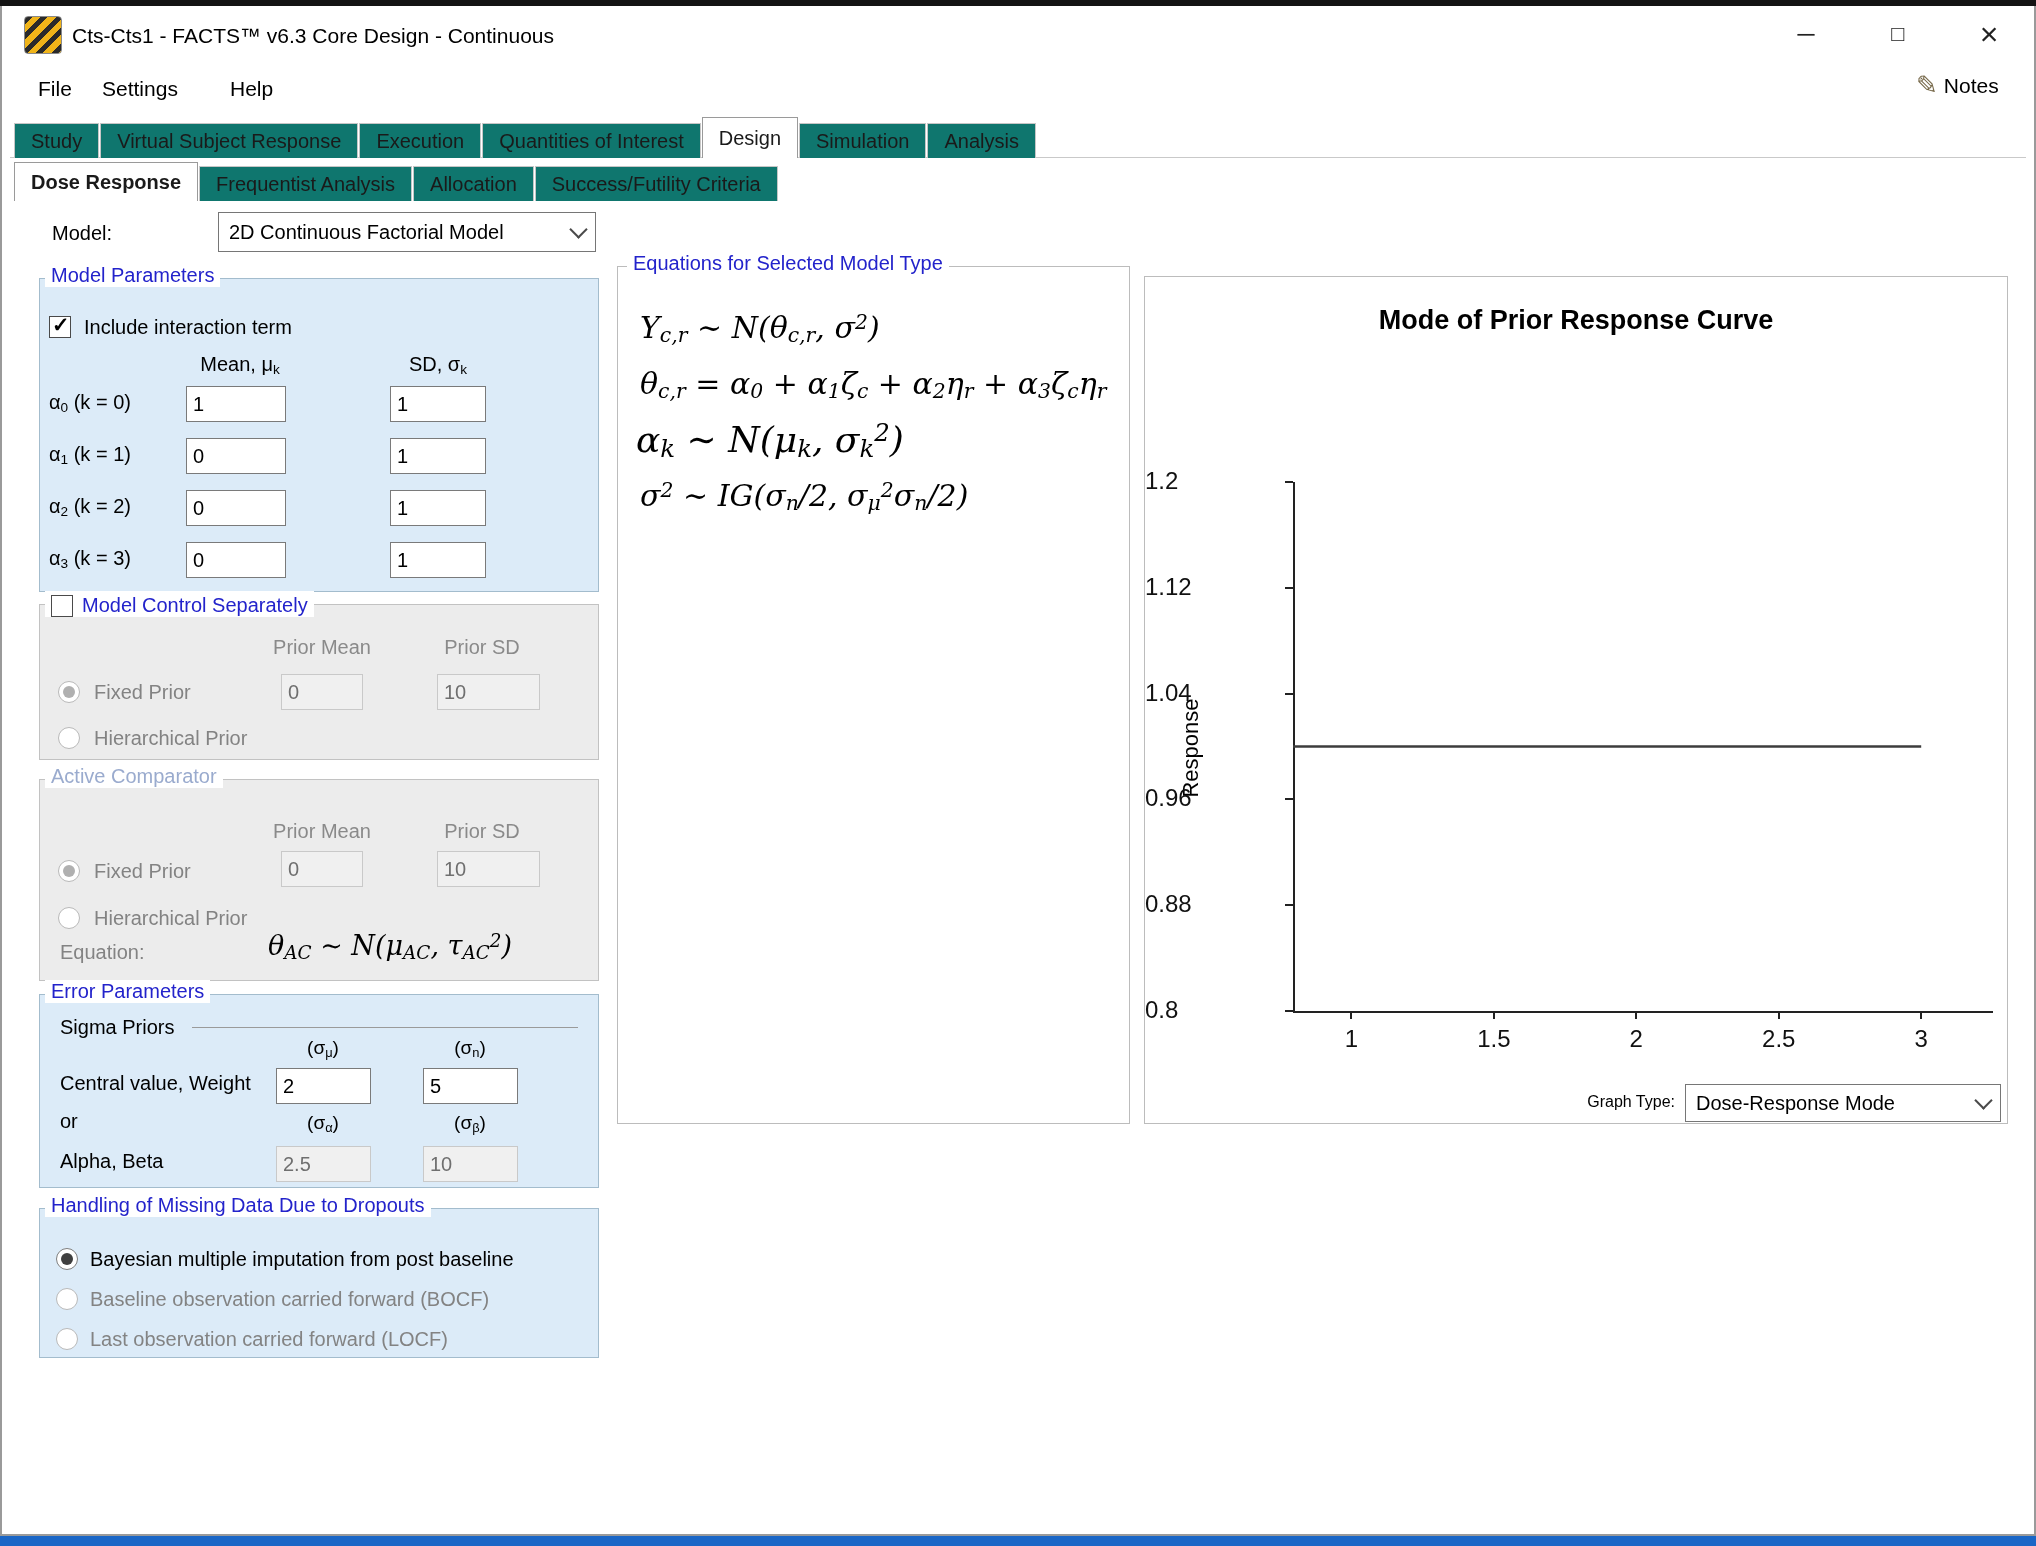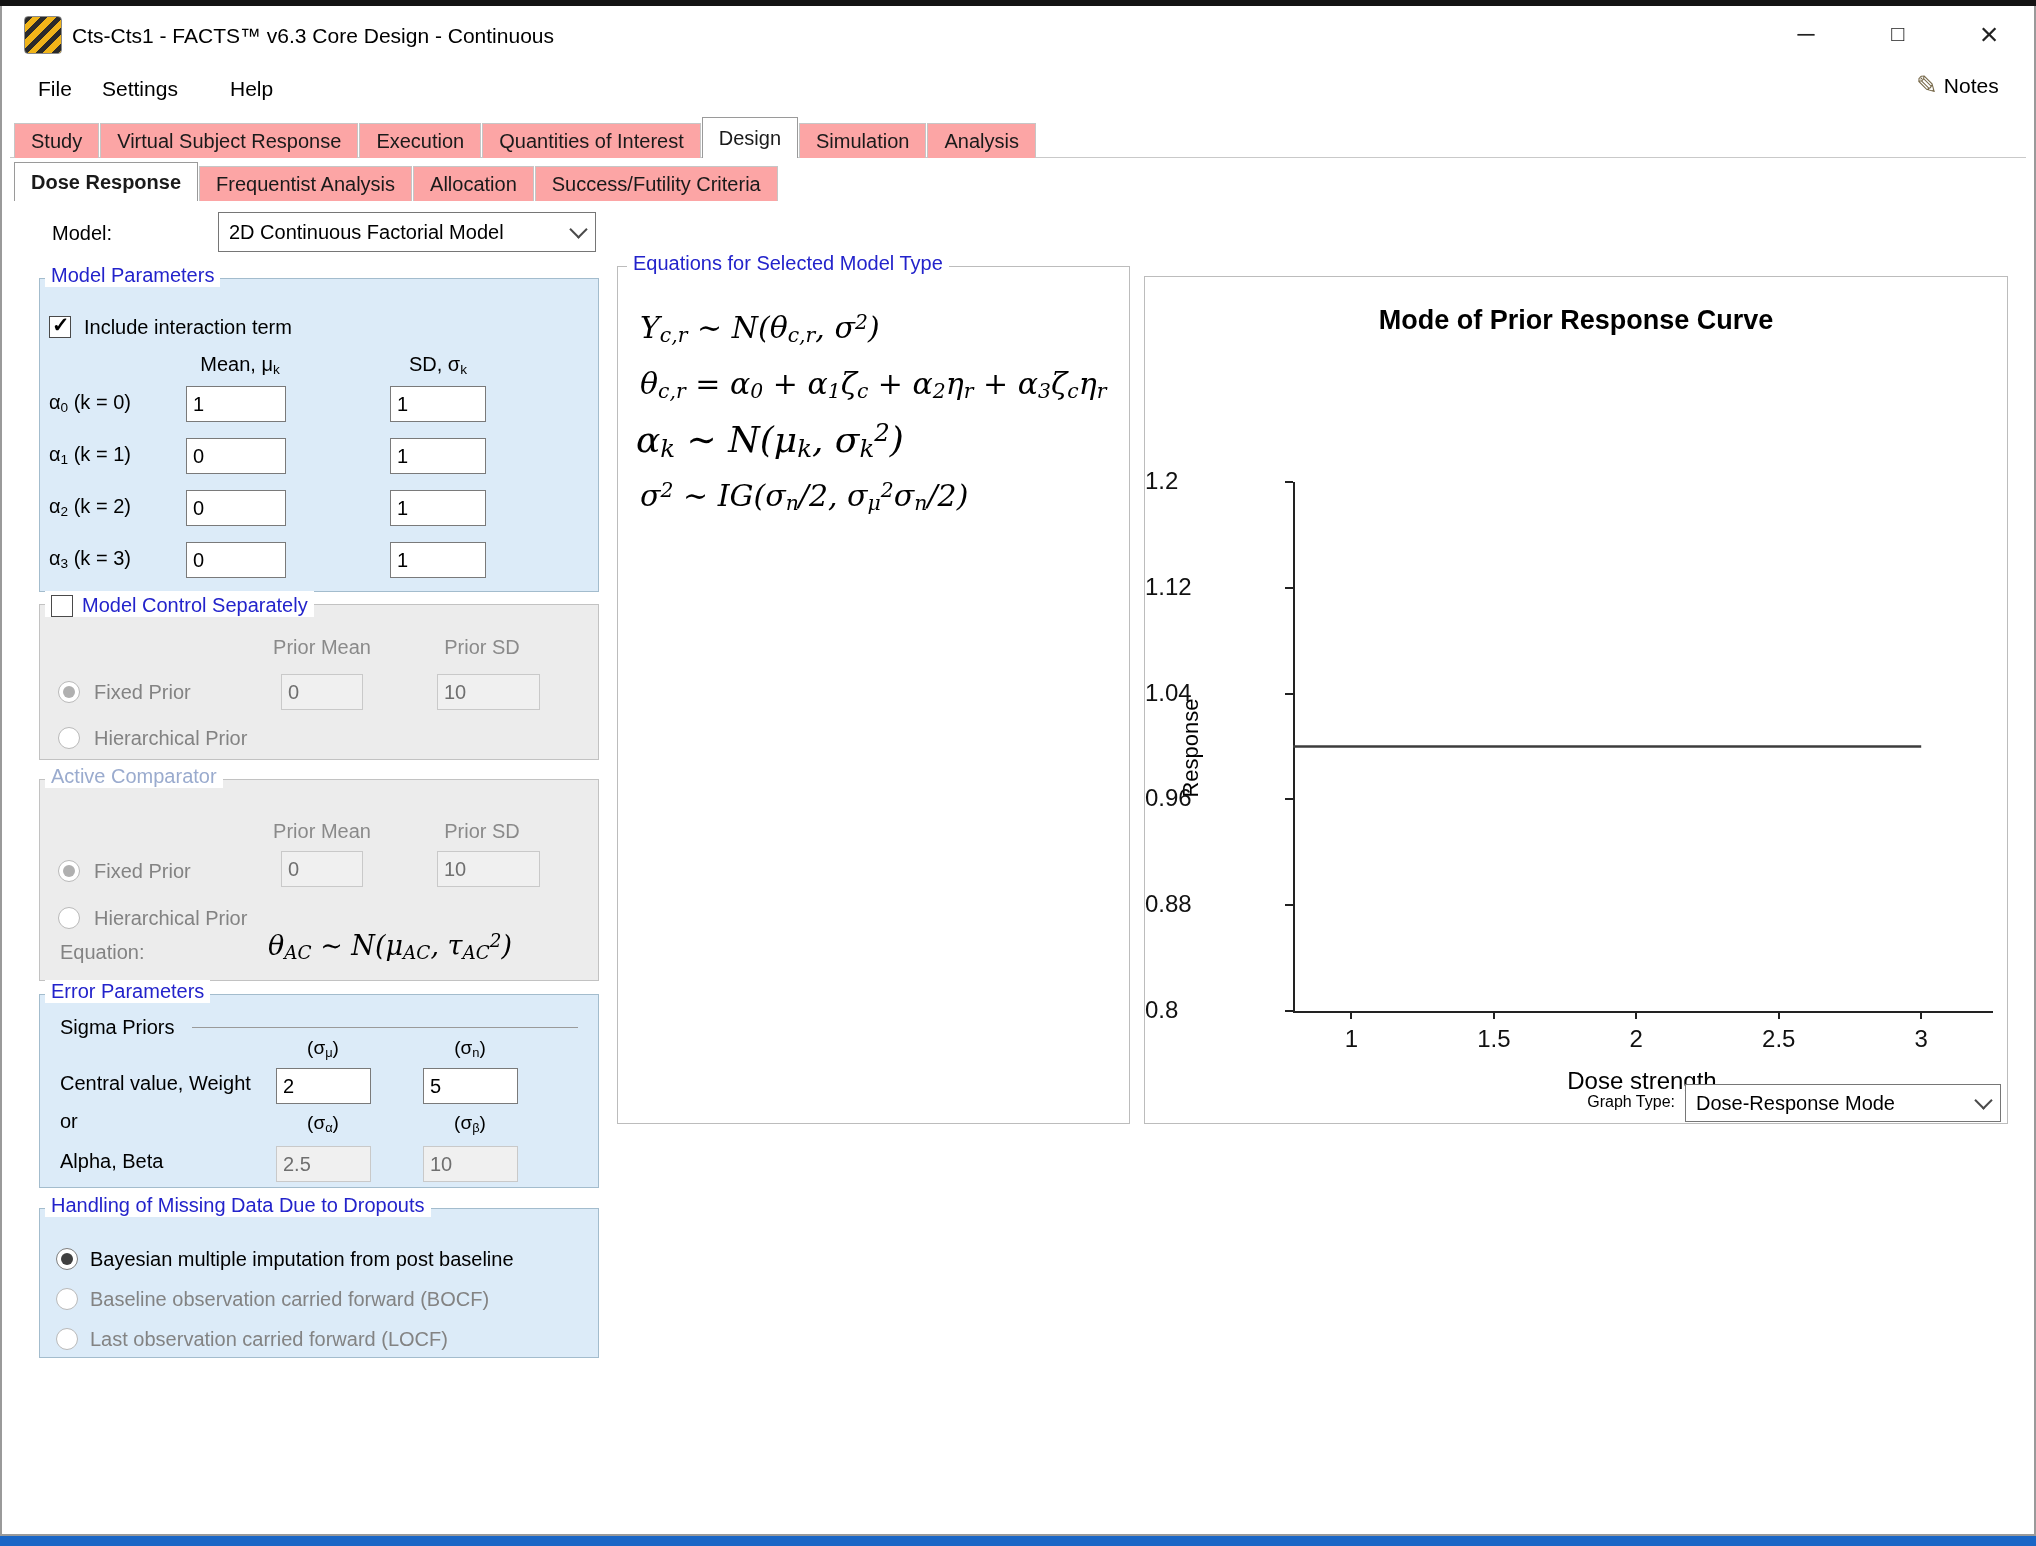--- a/index.html
+++ b/index.html
@@ -22,21 +22,21 @@
   .inp{position:absolute;box-sizing:border-box;background:#fff;border:1px solid #7a7a7a;
        font-size:20px;font-family:"Liberation Sans",sans-serif;padding:0 6px;color:#000;height:36px}
   .inp.dis{background:#f0f0f0;border-color:#c9c9c9;color:#6f6f6f}
   .radio{position:absolute;width:22px;height:22px;border-radius:50%;background:#fff;border:1px solid #7f7f7f;box-sizing:border-box}
   .radio.sel::after{content:"";position:absolute;left:4px;top:4px;width:12px;height:12px;border-radius:50%;background:#3f3f3f}
   .radio.dis{border-color:#b9b9b9}
   .radio.dis.sel::after{background:#b0b0b0}
   .cbx{width:22px;height:22px;border:1px solid #4a4a4a;background:#fff;display:inline-block;position:relative;box-sizing:border-box;flex:0 0 auto}
   .cbx.checked::after{content:"\2713";position:absolute;left:2px;top:-4px;font-size:21px;font-weight:700;color:#000}
   .tabstrip{position:absolute;display:flex;align-items:flex-end}
-  .tab{height:34px;line-height:34px;padding:0 16px;background:#fca5a5;border:1px solid #c6c6c6;border-bottom:none;
+  .tab{height:34px;line-height:34px;padding:0 16px;background:#0f766e;border:1px solid #c6c6c6;border-bottom:none;
        margin-right:1px;font-size:20px;color:#1a1a1a;white-space:nowrap}
   .tab.sel{height:40px;line-height:40px;background:#fff;border-color:#9a9a9a;z-index:3;position:relative}
   .tab.bold{font-weight:bold}
   .dd{position:absolute;box-sizing:border-box;background:#fff;border:1px solid #767676;display:flex;
       align-items:center;justify-content:space-between;padding:0 10px;font-size:20px}
   .chev{width:11px;height:11px;border-right:2px solid #4a4a4a;border-bottom:2px solid #4a4a4a;transform:rotate(45deg);margin-top:-5px;flex:0 0 auto}
   .math{font-family:"DejaVu Serif",serif;font-style:italic}
   .wbtn{position:absolute;top:6px;width:92px;height:56px;display:flex;align-items:center;justify-content:center;color:#222;background:#fff}
   #chart-panel{position:absolute;left:1144px;top:276px;width:864px;height:848px;border:1px solid #bcbcbc;background:#fff;box-sizing:border-box}
   .ytick-label{position:absolute;left:0;width:134px;text-align:left;font-size:24px;color:#111;white-space:nowrap}
@@ -179,21 +179,20 @@
 <div class="lbl math" style="left:636px;top:418px;font-size:36px">α<sub>k</sub> ∼ N(μ<sub>k</sub>, σ<sub>k</sub><sup>2</sup>)</div>
 <div class="lbl math" style="left:640px;top:478px;font-size:30px">σ<sup>2</sup> ∼ IG(σ<sub>n</sub>/2, σ<sub>μ</sub><sup>2</sup>σ<sub>n</sub>/2)</div>
 
 <div id="chart-panel">
   <div class="abs" style="left:0;top:28px;width:100%;text-align:center;font-size:27px;font-weight:bold">Mode of Prior Response Curve</div>
   <div class="abs" style="left:148px;top:205px;width:698px;height:529px;border-left:2px solid #222;border-bottom:2px solid #222;box-sizing:content-box"></div>
   <svg id="series-svg" width="864" height="848" style="position:absolute;left:0;top:0;pointer-events:none">
     <polyline id="series-line" fill="none" stroke="#3c3c3c" stroke-width="2.5" points="148.0,469.5 776.2,469.5"></polyline>
   </svg>
   <div class="abs" style="left:-24px;top:458px;width:140px;text-align:center;font-size:22px;transform:rotate(-90deg)">Response</div>
-  <div class="abs" style="left:148px;top:790px;width:698px;text-align:center;font-size:24px">Dose strength</div>
   <div class="abs" style="left:300px;top:816px;width:230px;text-align:right;font-size:16px">Graph Type:</div>
   <div class="dd" style="left:540px;top:807px;width:316px;height:38px">
     <span>Dose-Response Mode</span>
     <span class="chev"></span>
   </div>
 <div class="ytick-label" style="top: 719px;">0.8</div>
     <div class="ytick-mark" style="top: 733px;"></div>
     <div class="ytick-label" style="top: 613.2px;">0.88</div>
     <div class="ytick-mark" style="top: 627.2px;"></div>
     <div class="ytick-label" style="top: 507.4px;">0.96</div>

